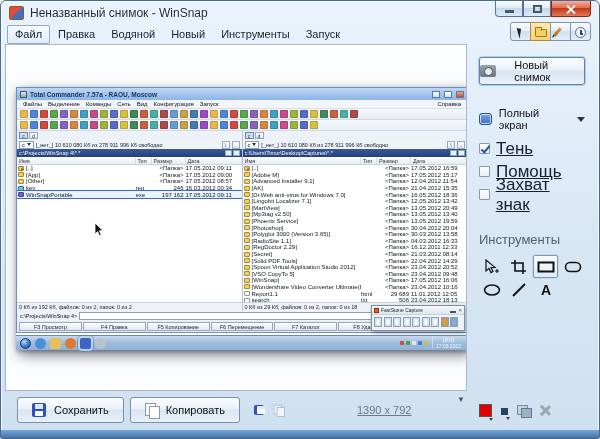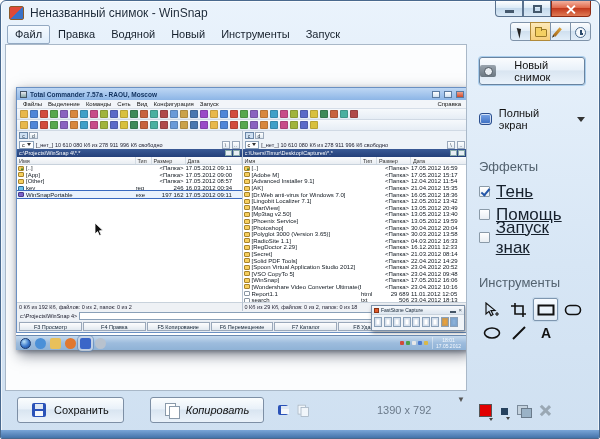--- a/index.html
+++ b/index.html
@@ -79,31 +79,31 @@
   .layers { width:13px; height:11px; position:relative; margin-bottom:1px; }
   .layers::before { content:""; position:absolute; left:0; top:0; width:9px; height:8px; background:#c4d2de; border:1px solid #7a8a9a; }
   .layers::after { content:""; position:absolute; left:4px; top:3px; width:9px; height:8px; background:#9ab2c6; border:1px solid #6a7a8a; }
   .xdel { position:relative; width:12px; height:12px; margin-bottom:1px; }
   .xdel::before,.xdel::after { content:""; position:absolute; left:5px; top:0; width:2.5px; height:13px; background:#9aa8b4; }
   .xdel::before{transform:rotate(45deg);} .xdel::after{transform:rotate(-45deg);}
 
   
   .f-btn { height:26px; border:1px solid #7d8fa5; border-radius:3px; background:linear-gradient(#fbfdfe,#e9f1f9 45%,#d9e5f1 50%,#eaf2fa);
     display:flex; align-items:center; justify-content:center; gap:8px; font-size:11px; color:#111; padding:0 14px; }
-  .f-btn + .f-btn { margin-left:26px;font-style:italic; }
+  .f-btn + .f-btn { margin-left:6px; }
   .floppy { width:14px; height:14px; background:#2a52b8; border-radius:2px; position:relative; }
   .floppy::before { content:""; position:absolute; left:3px; top:1px; width:8px; height:5px; background:#dfe8f4; }
   .floppy::after { content:""; position:absolute; left:3px; bottom:1px; width:8px; height:5px; background:#f4f7fb; }
   .copy-ic { width:13px; height:14px; position:relative; }
   .copy-ic::before { content:""; position:absolute; left:0; top:0; width:9px; height:11px; background:#fff; border:1px solid #8a9aaa; }
   .copy-ic::after { content:""; position:absolute; left:4px; top:3px; width:9px; height:11px; background:#fff; border:1px solid #8a9aaa; }
   .mini-ic { margin-left:14px; display:flex; gap:8px; align-items:center; }
   .floppy.small { width:10px; height:10px; }
   .copy-ic.small { transform:scale(.75); opacity:.7; }
-  .size-text { position:absolute; left:372px; font-size:11px; color:#6b7a8a; }
+  .size-text { position:absolute; left:352px; font-size:11px; color:#6b7a8a;text-decoration:underline; }
   .foot-dd { position:absolute; right:2px; top:4px; font-size:8px; color:#555; }
 
   
   .preview { position:absolute; left:10px; top:42px; width:452px; height:263px; background:#fff;
     box-shadow:3px 5px 13px rgba(25,35,55,.55), 1px 2px 4px rgba(25,35,55,.35); }
   .tc { position:absolute; left:0; top:0; right:0; height:246px; border:1px solid #6a90c2; background:#eef3f9; display:flex; flex-direction:column; font-size:6px; }
   .tc-title { height:12px; background:linear-gradient(#bed7f4,#8cb5e6); display:flex; align-items:center; padding:0 3px; gap:3px; }
   .tc-title-ic { width:7px; height:7px; background:linear-gradient(#e8e8f0,#8aa); border:1px solid #456; }
   .tc-title-text { font-size:6.5px; font-weight:bold; color:#10315e; white-space:nowrap; overflow:hidden; flex:1; }
   .tc-wb { width:8px; height:7px; border:1px solid #5a7aa0; background:linear-gradient(#fff,#cfe0f0); margin-left:1px; }
@@ -689,33 +689,32 @@
     <div class="new-shot">
       <div class="cam"></div>
       <span>Новый снимок</span>
     </div>
     <div class="mode-row">
       <div class="mode-icon"></div>
       <span>Полный экран</span>
       <div class="dd-arrow"></div>
     </div>
 
-    <div class="section-title">Эффекты</div>
     <div class="fx-rows" id="fx-rows">
         <div class="fx-row">
           <span class="cb checked"></span>
           <span class="fx-label">Тень</span>
         </div>
         <div class="fx-row">
           <span class="cb"></span>
           <span class="fx-label">Помощь</span>
         </div>
         <div class="fx-row">
           <span class="cb"></span>
-          <span class="fx-label">Запуск знак</span>
+          <span class="fx-label">Захват знак</span>
         </div>
       </div>
 
     <div class="section-title" style="margin-top:26px;">Инструменты</div>
     <div class="tools-grid">
       <div class="tool-row">
         <div class="tool">
           <svg width="18" height="16" viewBox="0 0 18 16">
               <polygon points="3,1 3,12 6,9.4 8,13.6 10,12.6 8,8.6 12,8.4" fill="none" stroke="#111" stroke-width="1.2"></polygon>
               <path d="M12 12 h4 M14 10 v4" stroke="#111" stroke-width="1.1"></path>

